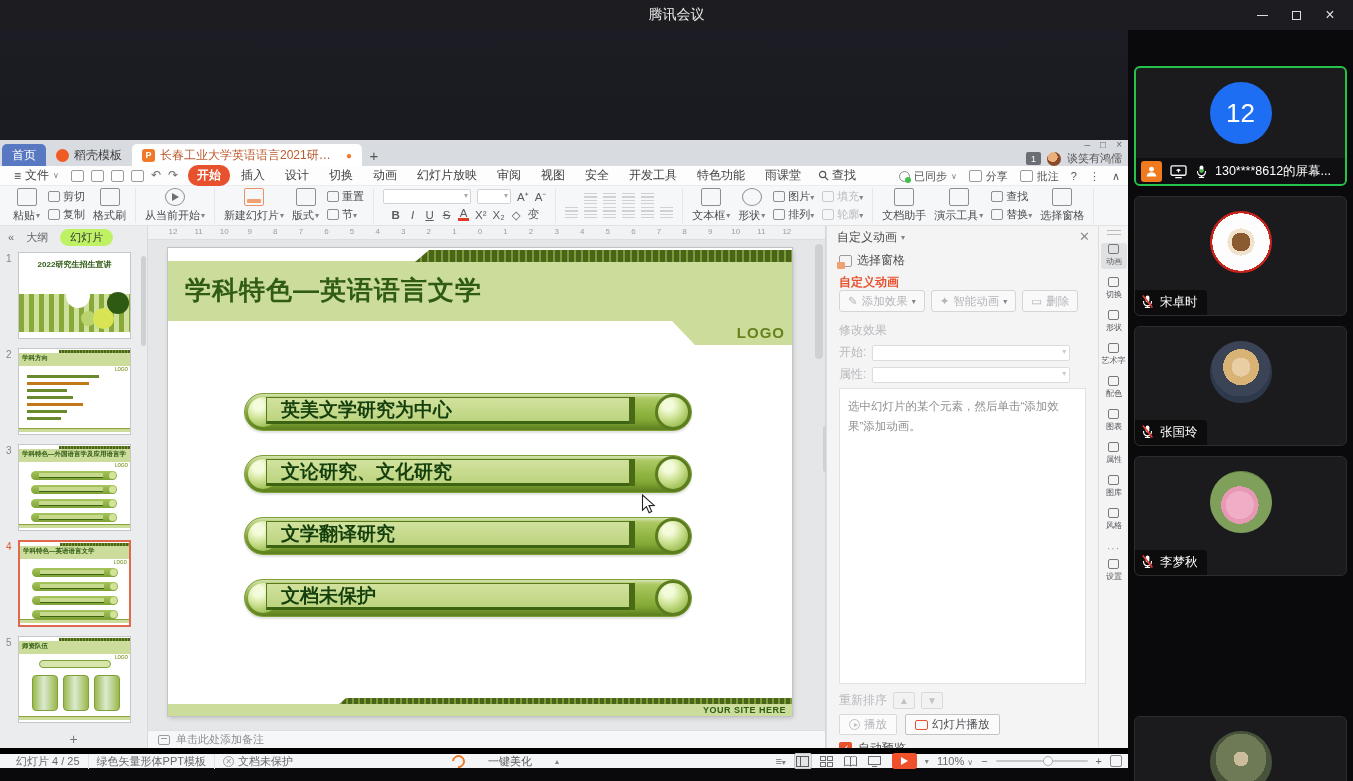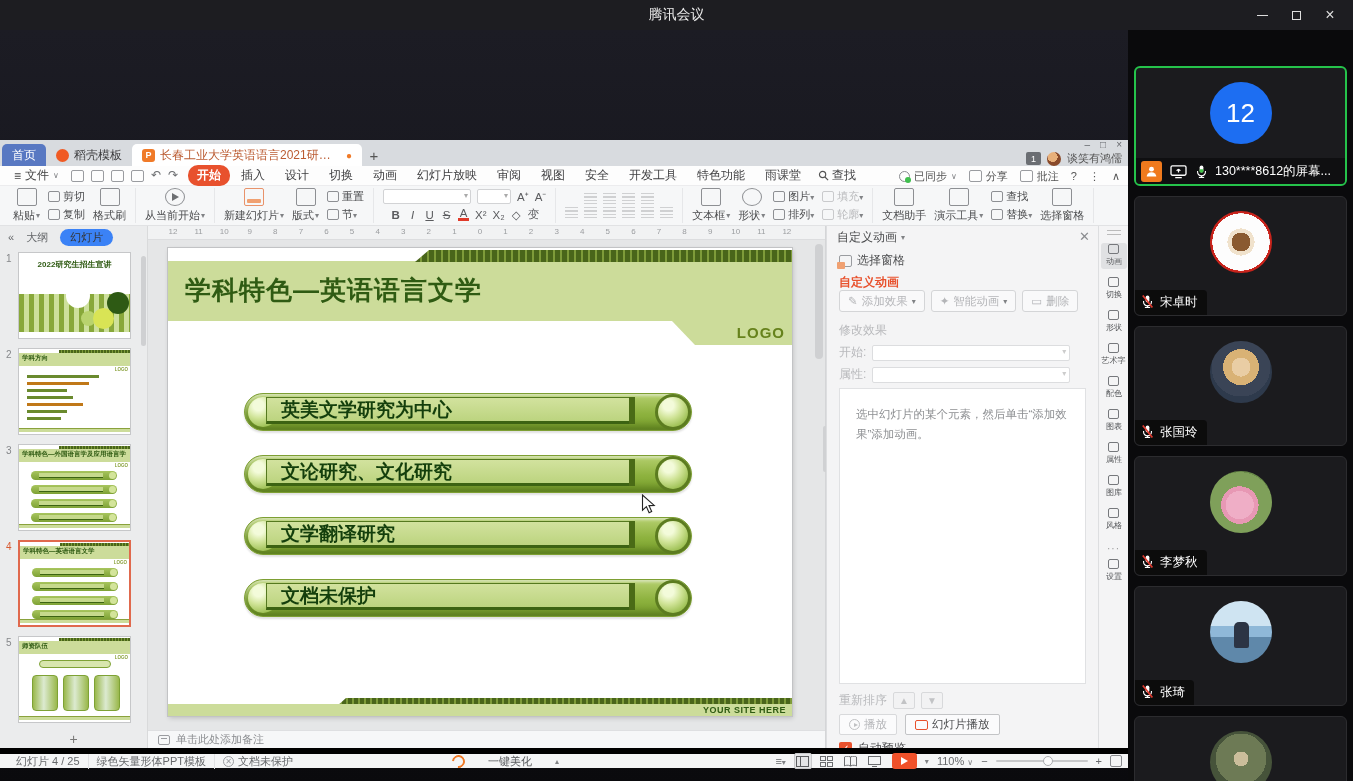--- a/index.html
+++ b/index.html
@@ -80,21 +80,21 @@
   .fbox::after{content:"▾";position:absolute;right:2px;top:1px;font-size:8px;color:#aaa;}
   .fctl{font-size:11.5px;color:#5a5b5e;min-width:11px;text-align:center;}
   .fctl.b{font-weight:bold}.fctl.i{font-style:italic}.fctl.u{text-decoration:underline}.fctl.s{text-decoration:line-through}
   .fctl.colr{border-bottom:3px solid #e03a2a;line-height:10px;}
   .lines{width:13px;height:11px;background:repeating-linear-gradient(#a9aaac 0 1.4px,transparent 1.4px 3.4px);opacity:.5;display:inline-block;}
   
   .work{position:relative;height:522px;display:flex;background:#e5e6e7;}
   
   .thumbs{width:148px;background:#ebeced;border-right:1px solid #d9dadb;position:relative;}
   .thead{height:22px;display:flex;align-items:center;gap:10px;padding:0 8px;color:#66686b;font-size:11px;}
-  .thead .pill{background:#3b82f6;color:#333;border-radius:9px;padding:1px 10px;}
+  .thead .pill{background:#bef264;color:#333;border-radius:9px;padding:1px 10px;}
   .thead .ttab{padding:1px 2px;}
   .tlist{position:absolute;top:24px;left:0;right:0;bottom:18px;overflow:hidden;padding:2px 0 0 0;}
   .titem{position:relative;margin:0 0 9px 18px;}
   .tnum{position:absolute;left:-12px;top:1px;font-size:10px;color:#85878a;}
   .titem.sel .tnum{color:#d85b33;}
   .tbox{width:113px;height:87px;background:#fff;border:1px solid #c6c7c9;position:relative;overflow:hidden;}
   .titem.sel .tbox{border:2px solid #e0694d;}
   .tband{position:absolute;top:4px;left:0;right:0;height:13px;background:#ccdc9a;}
   .tband .ttitle{position:absolute;left:3px;top:1px;font-size:6.5px;font-weight:bold;color:#2f5b13;white-space:nowrap;}
   .tband .tlogo{position:absolute;right:2px;top:14px;font-size:4.5px;font-weight:bold;color:#8aa23c;}
@@ -159,21 +159,21 @@
   .a-selpane .ic::after{content:"";position:absolute;left:-3px;bottom:-3px;width:8px;height:7px;background:#f0a071;border-radius:1px;}
   .a-sec{position:absolute;top:48px;left:12px;color:#e8512d;font-weight:bold;}
   .a-btns{position:absolute;top:64px;left:12px;display:flex;gap:6px;}
   .abtn{height:22px;border:1px solid #d4d5d7;background:#f9f9fa;border-radius:3px;color:#b4b5b8;
     display:flex;align-items:center;gap:4px;padding:0 8px;font-size:11.5px;}
   .a-mod{position:absolute;top:96px;left:12px;color:#b8b9bc;}
   .a-field{position:absolute;left:12px;display:flex;align-items:center;gap:6px;color:#b8b9bc;}
   .a-sel{width:198px;height:16px;background:#fff;border:1px solid #dcdddf;border-radius:2px;position:relative;}
   .a-sel::after{content:"▾";position:absolute;right:3px;top:1px;font-size:8px;color:#ccc;}
   .a-hint{position:absolute;top:162px;left:12px;right:12px;height:296px;background:#fff;border:1px solid #e0e1e3;
-    padding:16px;color:#8d8f92;line-height:1.7;font-size:11.5px;}
+    padding:8px;color:#8d8f92;line-height:1.7;font-size:11.5px;}
   .a-reorder{position:absolute;top:466px;left:12px;display:flex;align-items:center;gap:6px;color:#b8b9bc;}
   .a-arrbtn{width:22px;height:17px;border:1px solid #d8d9db;background:#f2f2f3;border-radius:2px;
     display:flex;align-items:center;justify-content:center;color:#c2c3c5;font-size:10px;}
   .a-playrow{position:absolute;top:488px;left:12px;display:flex;gap:8px;}
   .a-play{height:21px;border:1px solid #d8d9db;background:#fbfbfc;border-radius:2px;color:#b4b5b8;
     display:flex;align-items:center;gap:4px;padding:0 9px;font-size:11.5px;}
   .a-play.en{color:#4c4d4f;border-color:#c3c4c6;}
   .a-play .mon{width:13px;height:10px;border:1.3px solid #e8512d;border-radius:2px;position:relative;}
   .a-play .cir{width:11px;height:11px;border:1.2px solid #c0c1c3;border-radius:50%;position:relative;}
   .a-play .cir::after{content:"";position:absolute;left:3.5px;top:2.5px;border-left:4px solid #c0c1c3;
@@ -930,35 +930,20 @@
               <rect x="6" y="1.5" width="4" height="7.5" rx="2" fill="#fff"></rect>
               <path d="M3.8 7.5 v1 a4.2 4.2 0 0 0 8.4 0 v-1" stroke="#fff" stroke-width="1.2" fill="none"></path>
               <line x1="8" y1="12.6" x2="8" y2="14.2" stroke="#fff" stroke-width="1.2"></line>
               <line x1="5.2" y1="14.4" x2="10.8" y2="14.4" stroke="#fff" stroke-width="1.2"></line>
               <line x1="3" y1="1.5" x2="13.2" y2="14.5" stroke="#e23b30" stroke-width="1.8"></line>
             </svg>
           </span>
           <span class="p-name-text">李梦秋</span>
         </div>
       </div>
-      <div class="p-tile" style="top:556px;">
-        <div class="p-av av-lake"></div>
-        <div class="p-name">
-          <span style="display:flex;">
-            <svg width="15" height="15" viewBox="0 0 16 16">
-              <rect x="6" y="1.5" width="4" height="7.5" rx="2" fill="#fff"></rect>
-              <path d="M3.8 7.5 v1 a4.2 4.2 0 0 0 8.4 0 v-1" stroke="#fff" stroke-width="1.2" fill="none"></path>
-              <line x1="8" y1="12.6" x2="8" y2="14.2" stroke="#fff" stroke-width="1.2"></line>
-              <line x1="5.2" y1="14.4" x2="10.8" y2="14.4" stroke="#fff" stroke-width="1.2"></line>
-              <line x1="3" y1="1.5" x2="13.2" y2="14.5" stroke="#e23b30" stroke-width="1.8"></line>
-            </svg>
-          </span>
-          <span class="p-name-text">张琦</span>
-        </div>
-      </div>
       <div class="p-tile" style="top:686px;">
         <div class="p-av av-outdoor"></div>
       </div>
     </div>
 
   <div class="cursor">
     <svg width="15" height="21" viewBox="0 0 15 21">
         <path d="M1.5 1 L1.5 16.2 L5.4 12.6 L8.1 18.8 L10.7 17.6 L8 11.6 L13.2 11.4 Z" fill="#fcfcfc" stroke="#222" stroke-width="1.1"></path>
       </svg>
   </div>

